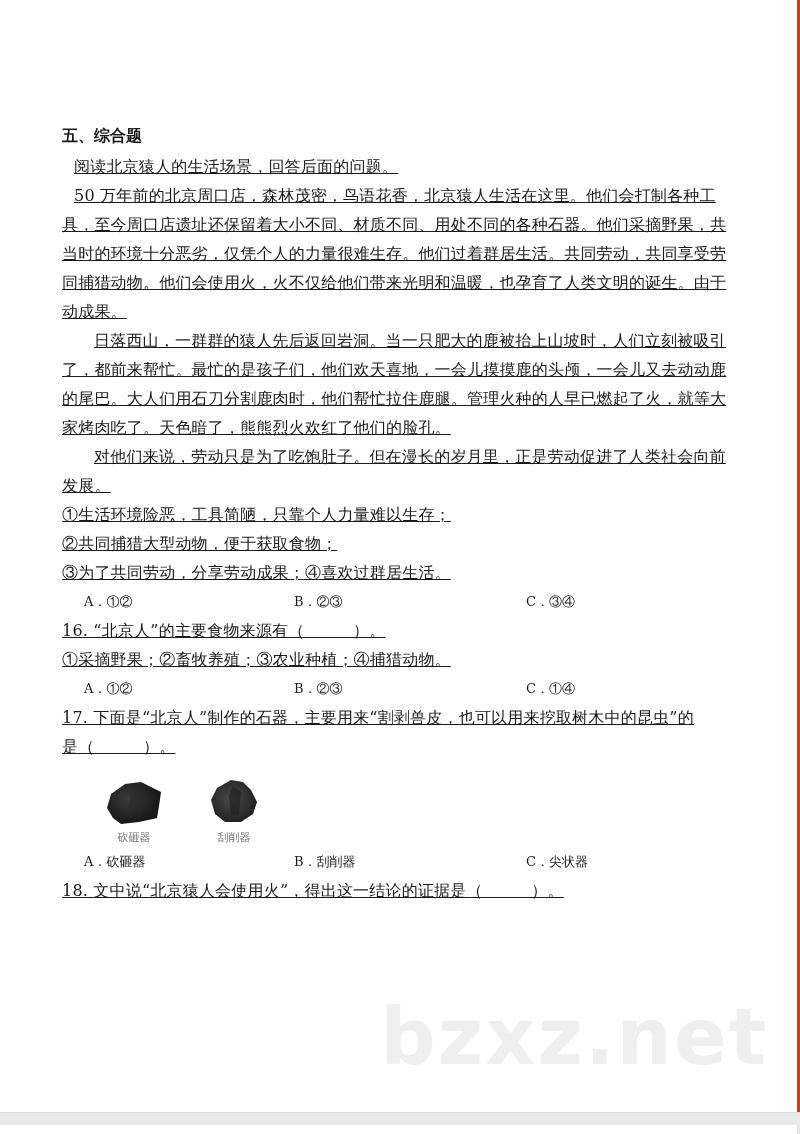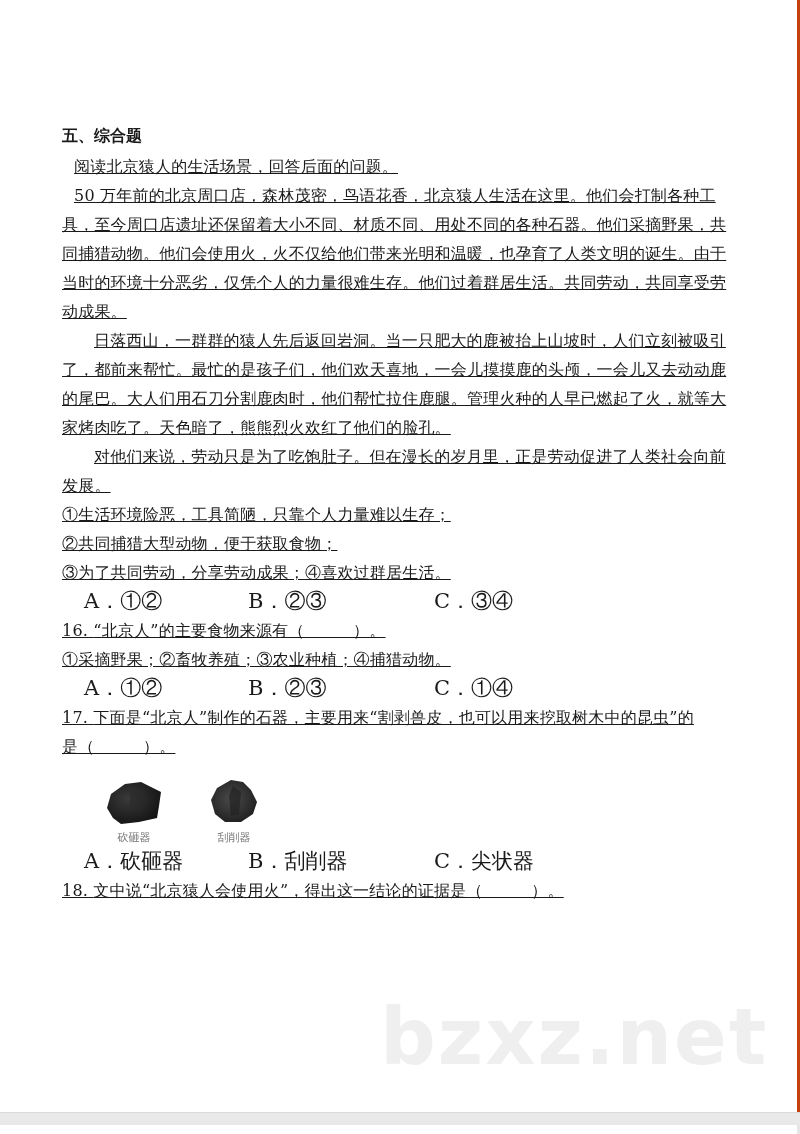--- a/index.html
+++ b/index.html
@@ -60,23 +60,24 @@
       font-family: "DejaVu Sans", "Liberation Sans", sans-serif;
       font-weight: bold;
       font-size: 16px;
       line-height: 24px;
       margin-bottom: 4px;
     }
     .indent { padding-left: 12px; }
     .indent2 { padding-left: 32px; }
     .options {
       display: flex;
-      font-size: 21px;
+      font-size: 13px;
       line-height: 29px;
       padding-left: 22px;
+      gap: 46px;
     }
     .opt-a { width: 164px; }
     .opt-b { width: 186px; }
     .opt-c { width: 200px; }
     .stones {
       display: flex;
       align-items: flex-end;
       padding-left: 22px;
       margin-top: 14px;
       height: 70px;
@@ -112,22 +113,22 @@
 <div class="page">
   <div class="content">
 
     <div class="section-title">五、综合题</div>
 
     <div class="line indent">阅读北京猿人的生活场景，回答后面的问题。</div>
 
     <div>
       <div class="line indent">50 万年前的北京周口店，森林茂密，鸟语花香，北京猿人生活在这里。他们会打制各种工</div>
       <div class="line">具，至今周口店遗址还保留着大小不同、材质不同、用处不同的各种石器。他们采摘野果，共</div>
+      <div class="line">当时的环境十分恶劣，仅凭个人的力量很难生存。他们过着群居生活。共同劳动，共同享受劳</div>
       <div class="line">同捕猎动物。他们会使用火，火不仅给他们带来光明和温暖，也孕育了人类文明的诞生。由于</div>
-      <div class="line">当时的环境十分恶劣，仅凭个人的力量很难生存。他们过着群居生活。共同劳动，共同享受劳</div>
       <div class="line">动成果。</div>
     </div>
 
     <div>
       <div class="line indent2">日落西山，一群群的猿人先后返回岩洞。当一只肥大的鹿被抬上山坡时，人们立刻被吸引</div>
       <div class="line">了，都前来帮忙。最忙的是孩子们，他们欢天喜地，一会儿摸摸鹿的头颅，一会儿又去动动鹿</div>
       <div class="line">的尾巴。大人们用石刀分割鹿肉时，他们帮忙拉住鹿腿。管理火种的人早已燃起了火，就等大</div>
       <div class="line">家烤肉吃了。天色暗了，熊熊烈火欢红了他们的脸孔。</div>
     </div>
 

